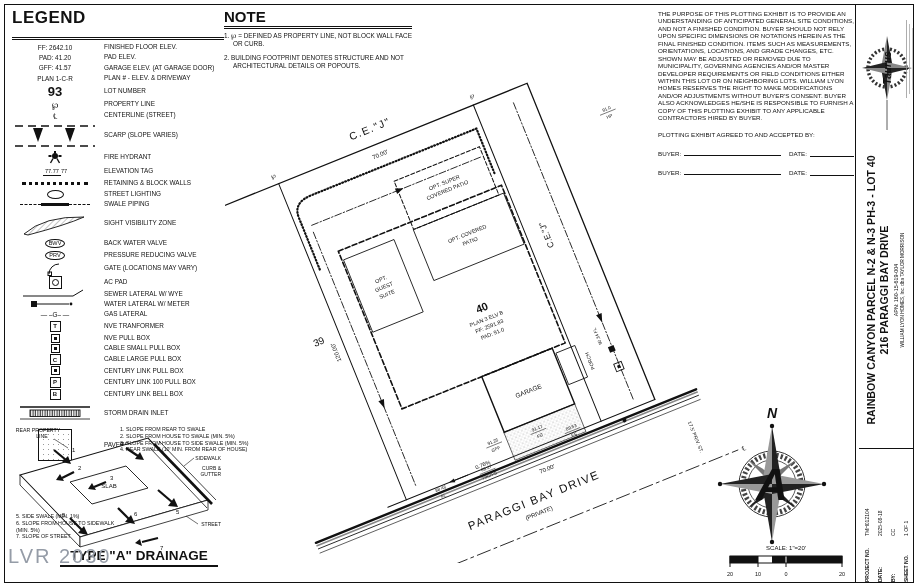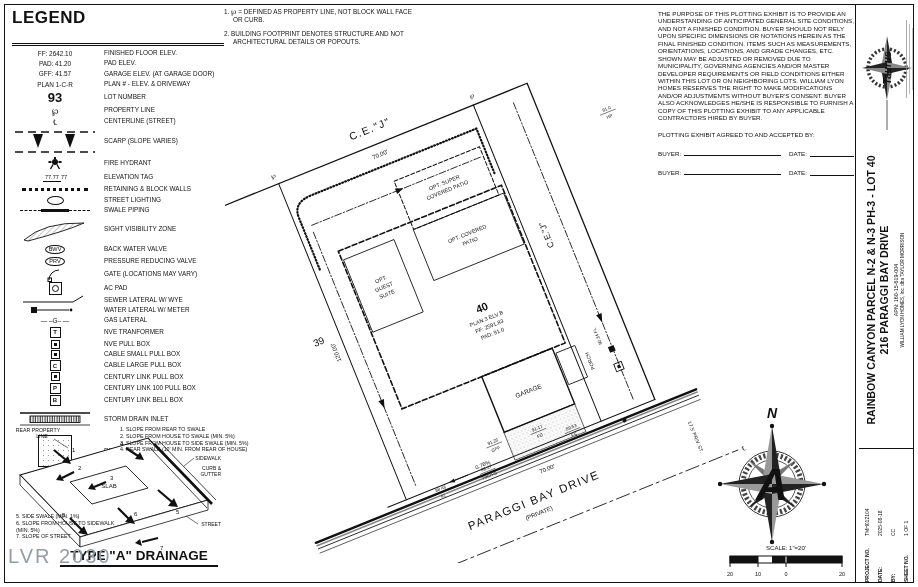--- a/index.html
+++ b/index.html
@@ -3,21 +3,21 @@
 <meta charset="utf-8">
 <style>
   html,body{margin:0;padding:0;background:#fff;}
   .sheet{position:relative;width:918px;height:587px;background:#fff;overflow:hidden;
          font-family:"Liberation Sans",sans-serif;color:#111;}
   .frame{position:absolute;left:4px;top:4px;right:4px;bottom:4px;border:1.6px solid #111;}
   .abs{position:absolute;}
   
   .legend{left:12px;top:8px;width:212px;}
   .legend h1{margin:0 0 2px 0;font-size:17px;font-weight:bold;letter-spacing:.5px;
-             border-bottom:3px double #111;padding-bottom:15px;}
+             border-bottom:3px double #111;padding-bottom:9px;}
   .lrow{display:flex;align-items:center;gap:6px;min-height:10.4px;}
   .sym{width:86px;display:flex;justify-content:center;align-items:center;flex:none;
        font-size:6.4px;text-align:center;}
   .lbl{font-size:6.4px;line-height:1.05;}
   .sym-lg{font-size:13px;font-weight:bold;}
   .sym-pl{font-size:8px;}
   .oval{border:1px solid #111;border-radius:50%;padding:0 3px;font-size:5.6px;line-height:7.5px;}
   .sqT{border:1px solid #111;width:9px;height:9px;font-size:6px;font-weight:bold;
        display:flex;align-items:center;justify-content:center;}
   .sq-sm{border:1px solid #111;width:7px;height:7px;display:flex;align-items:center;justify-content:center;}
@@ -279,20 +279,21 @@
       </div>
     <div class="lrow" style="min-height:38px">
         <span class="sym">
           <span class="pavers"></span>
         </span>
         <span class="lbl">PAVERS</span>
       </div>
   </div>
 
   <div class="abs note">
+    <h1>NOTE</h1>
     <p>1. ℘ = DEFINED AS PROPERTY LINE, NOT BLOCK WALL FACE OR CURB.</p>
     <p>2. BUILDING FOOTPRINT DENOTES STRUCTURE AND NOT ARCHITECTURAL DETAILS OR POPOUTS.</p>
   </div>
 
   <div class="abs disc">
     <div>THE PURPOSE OF THIS PLOTTING EXHIBIT IS TO PROVIDE AN UNDERSTANDING OF ANTICIPATED GENERAL SITE CONDITIONS, AND NOT A FINISHED CONDITION. BUYER SHOULD NOT RELY UPON SPECIFIC DIMENSIONS OR NOTATIONS HEREIN AS THE FINAL FINISHED CONDITION. ITEMS SUCH AS MEASUREMENTS, ORIENTATIONS, LOCATIONS, AND GRADE CHANGES, ETC. SHOWN MAY BE ADJUSTED OR REMOVED DUE TO MUNICIPALITY, GOVERNING AGENCIES AND/OR MASTER DEVELOPER REQUIREMENTS OR FIELD CONDITIONS EITHER WITHIN THIS LOT OR ON NEIGHBORING LOTS. WILLIAM LYON HOMES RESERVES THE RIGHT TO MAKE MODIFICATIONS AND/OR ADJUSTMENTS WITHOUT BUYER'S CONSENT. BUYER ALSO ACKNOWLEDGES HE/SHE IS RESPONSIBLE TO FURNISH A COPY OF THIS PLOTTING EXHIBIT TO ANY APPLICABLE CONTRACTORS HIRED BY BUYER.</div>
     <div class="agreed">PLOTTING EXHIBIT AGREED TO AND ACCEPTED BY:</div>
     <div class="sigrow">
       <span>BUYER:</span>
         <span class="line"></span>

